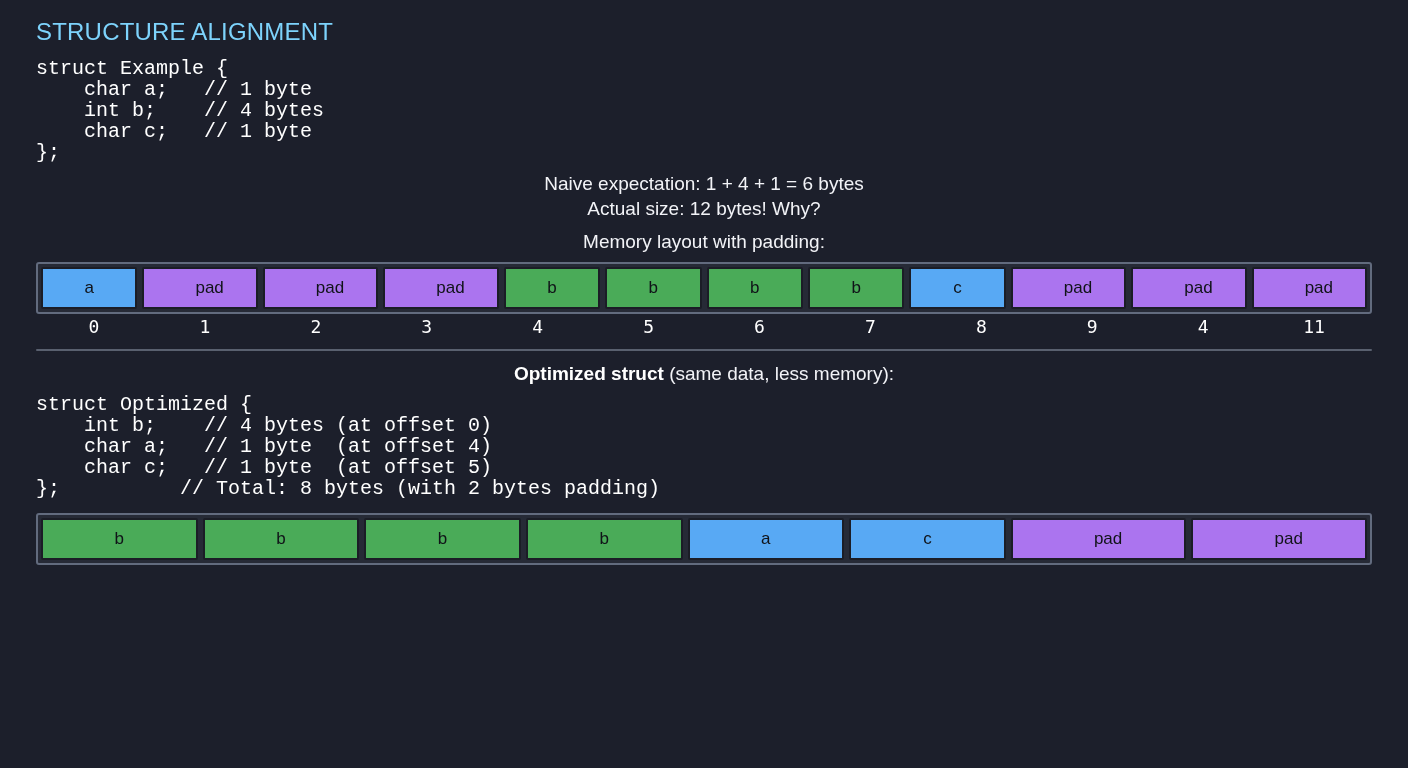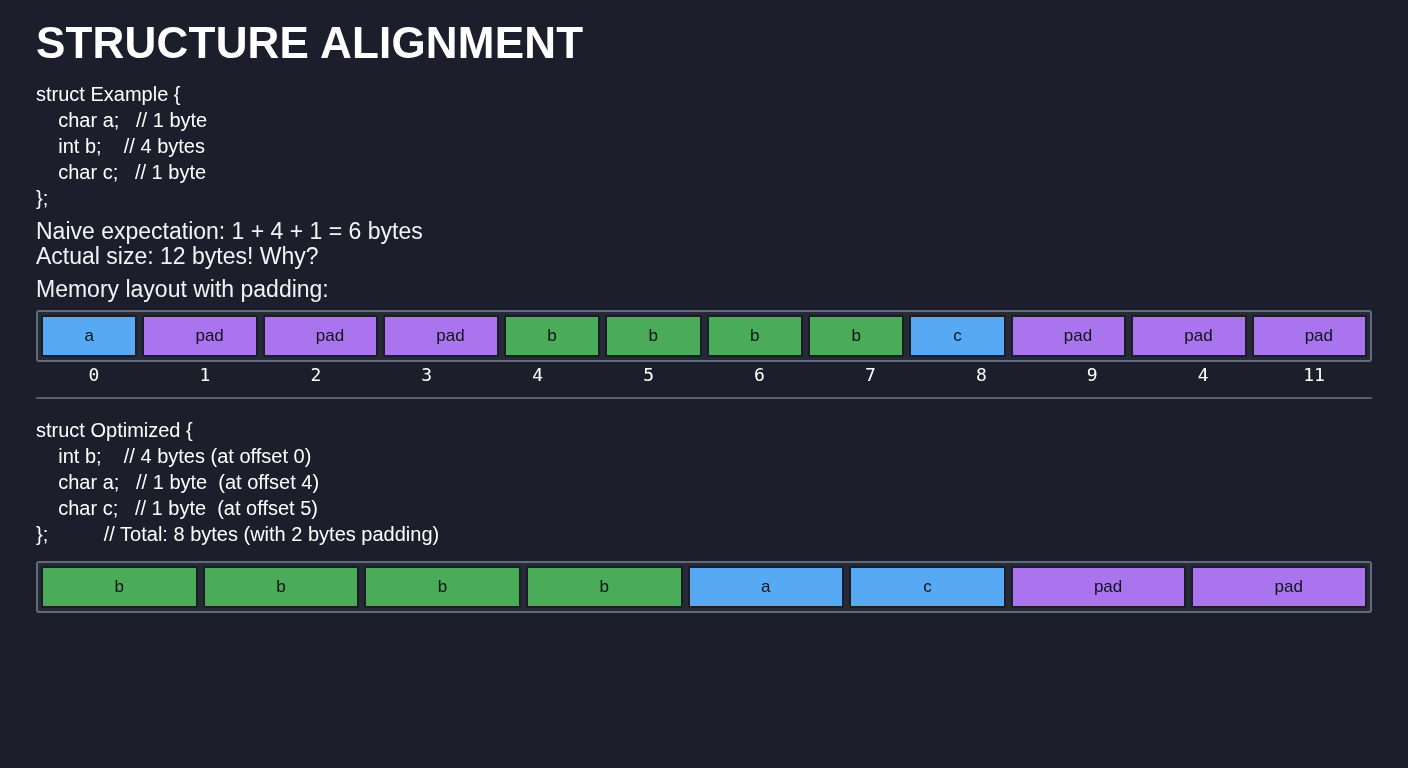--- a/index.html
+++ b/index.html
@@ -18,41 +18,42 @@
   }
 
   .slide {
     width: 1408px;
     height: 768px;
     padding: 18px 36px 0 36px;
     position: relative;
   }
 
   .title {
-    font-size: 44px;
-    font-weight: 700;
+    font-size: 24px;
+    font-weight: 400;
     letter-spacing: 0.2px;
-    color: #ffffff;
+    color: #7dd3fc;
     line-height: 1.15;
     margin-bottom: 12px;
   }
 
   .code {
-    font-family: Liberation Sans, sans-serif;
+    font-family: Liberation Mono, monospace;
     font-size: 20px;
-    line-height: 26px;
+    line-height: 21px;
     color: #ffffff;
     white-space: pre;
     letter-spacing: 0px;
   }
 
   .para {
-    font-size: 23px;
+    font-size: 19px;
     line-height: 25px;
     color: #f2f3f7;
+    text-align: center;
   }
 
   .para b { font-weight: bold; color: #ffffff; }
 
   .gap-sm { height: 8px; }
   .gap-md { height: 14px; }
 
   
   .mem-wrap {
     border: 2px solid #626b7e;
@@ -154,20 +155,23 @@
       <div class="index-cell">7</div>
       <div class="index-cell">8</div>
       <div class="index-cell">9</div>
       <div class="index-cell">4</div>
       <div class="index-cell">11</div>
     </div>
 
 
   <div class="divider"></div>
 
+  <div class="para">
+    <b>Optimized struct</b><span> (same data, less memory):</span>
+  </div>
 
   <div class="gap-sm"></div>
 
   <pre class="code">struct Optimized {
     int b;    // 4 bytes (at offset 0)
     char a;   // 1 byte  (at offset 4)
     char c;   // 1 byte  (at offset 5)
 };          // Total: 8 bytes (with 2 bytes padding)</pre>
 
   <div class="gap-md"></div>

